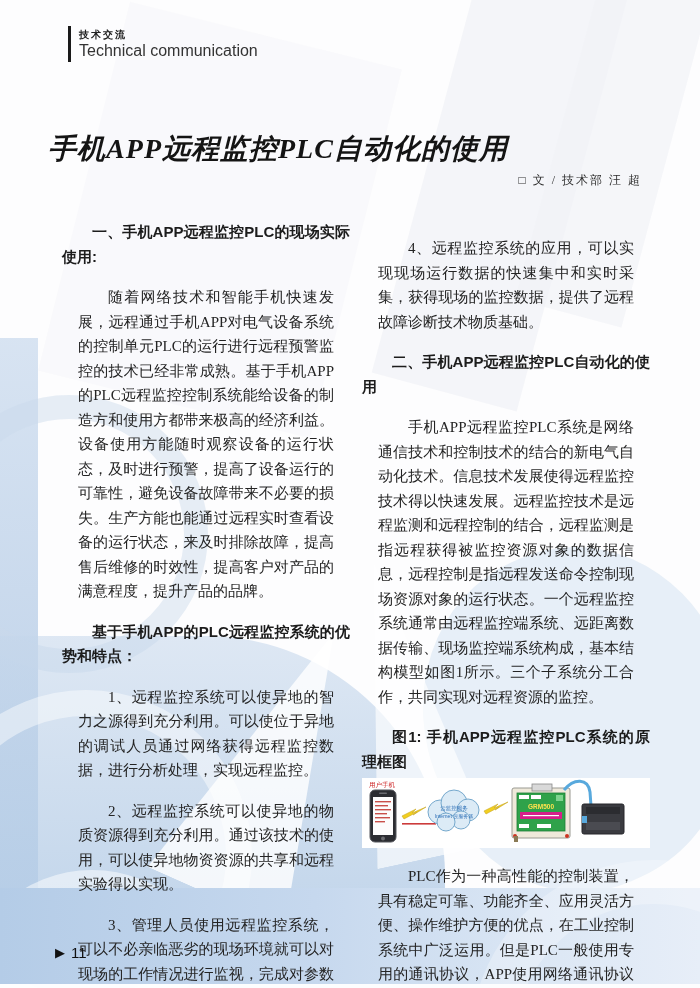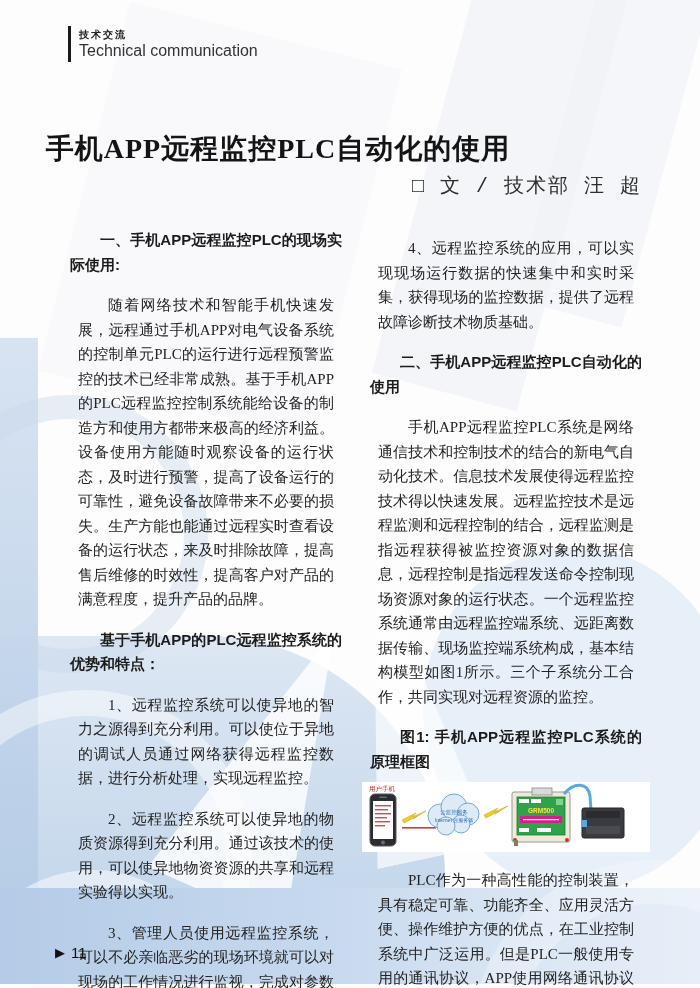--- a/index.html
+++ b/index.html
@@ -22,29 +22,29 @@
   .white-ring-a{left:-80px;top:690px;width:280px;height:280px;border:26px solid rgba(255,255,255,.45);border-radius:50%;}
   .white-ring-b{left:-40px;top:870px;width:220px;height:220px;border:22px solid rgba(255,255,255,.5);border-radius:50%;}
   .bottom-band{left:0;top:888px;width:700px;height:96px;background:linear-gradient(90deg,#b4cce7 0%,#c6d8ee 45%,#dde8f5 80%,#e7eef8 100%);}
   .band-ring{left:470px;top:860px;width:280px;height:280px;border:44px solid rgba(255,255,255,.28);border-radius:50%;}
   
   .header{position:absolute;left:68px;top:26px;z-index:2;display:flex;align-items:flex-start;}
   .header-bar{width:3px;height:36px;background:#1a1a1a;margin-right:8px;}
   .header-cn{font-family:"Liberation Sans","DejaVu Sans",sans-serif;font-weight:bold;font-size:10px;color:#222;letter-spacing:2px;line-height:17px;}
   .header-en{font-family:"Liberation Sans","DejaVu Sans",sans-serif;font-size:16px;color:#333;line-height:15px;}
   
-  .title-wrap{position:absolute;left:0;top:130px;width:556px;text-align:center;z-index:2;}
+  .title-wrap{position:absolute;left:0;top:130px;width:556px;text-align:center;z-index:2;font-style:italic;}
   .title{font-size:28px;font-weight:bold;letter-spacing:1px;color:#141414;font-family:"Liberation Serif","DejaVu Serif",serif;}
-  .byline{position:absolute;right:58px;top:172px;z-index:2;font-family:Liberation Mono, monospace;font-size:20px;color:#2e2e2e;letter-spacing:2px;}
+  .byline{position:absolute;right:58px;top:172px;z-index:2;font-family:Liberation Serif, serif;font-size:12px;color:#2e2e2e;letter-spacing:2px;}
   
   .cols{position:absolute;left:62px;top:220px;width:588px;z-index:2;display:flex;}
   .col{width:288px;font-size:15px;line-height:24.5px;text-align:justify;color:#242424;}
   .col-left{margin-right:12px;}
   .para{margin:16px;text-indent:2em;}
-  .heading{margin:8px;text-indent:2em;font-weight:bold;font-family:"Liberation Sans","DejaVu Sans",sans-serif;color:#1c1c1c;}
+  .heading{margin:0;text-indent:2em;font-weight:bold;font-family:"Liberation Sans","DejaVu Sans",sans-serif;color:#1c1c1c;}
   
   .figure-box{margin:4px 0 6px 0;background:#ffffff;width:288px;height:70px;}
   
   .footer{position:absolute;left:55px;top:944px;z-index:2;display:flex;align-items:center;
           font-family:"Liberation Sans","DejaVu Sans",sans-serif;font-size:15px;color:#111;}
   .footer-marker{font-size:13px;margin-right:6px;}
 </style>
 </head>
 <body>
 

